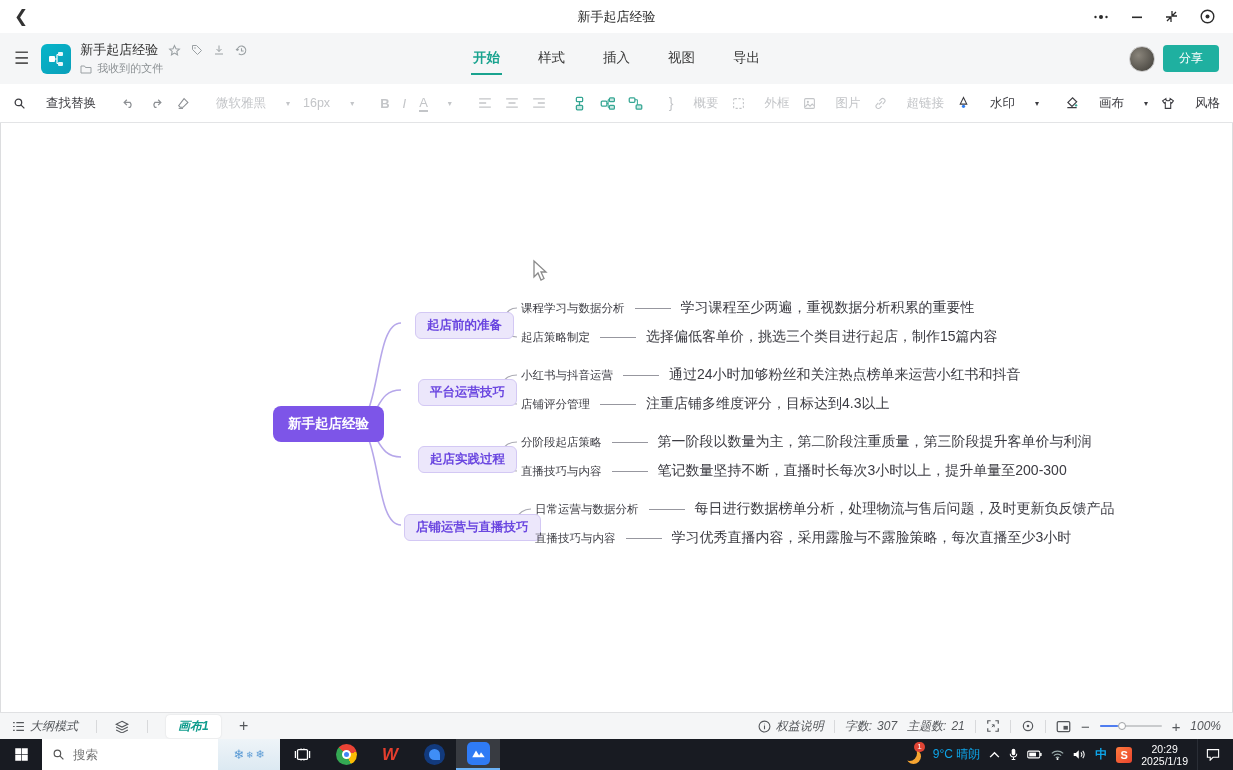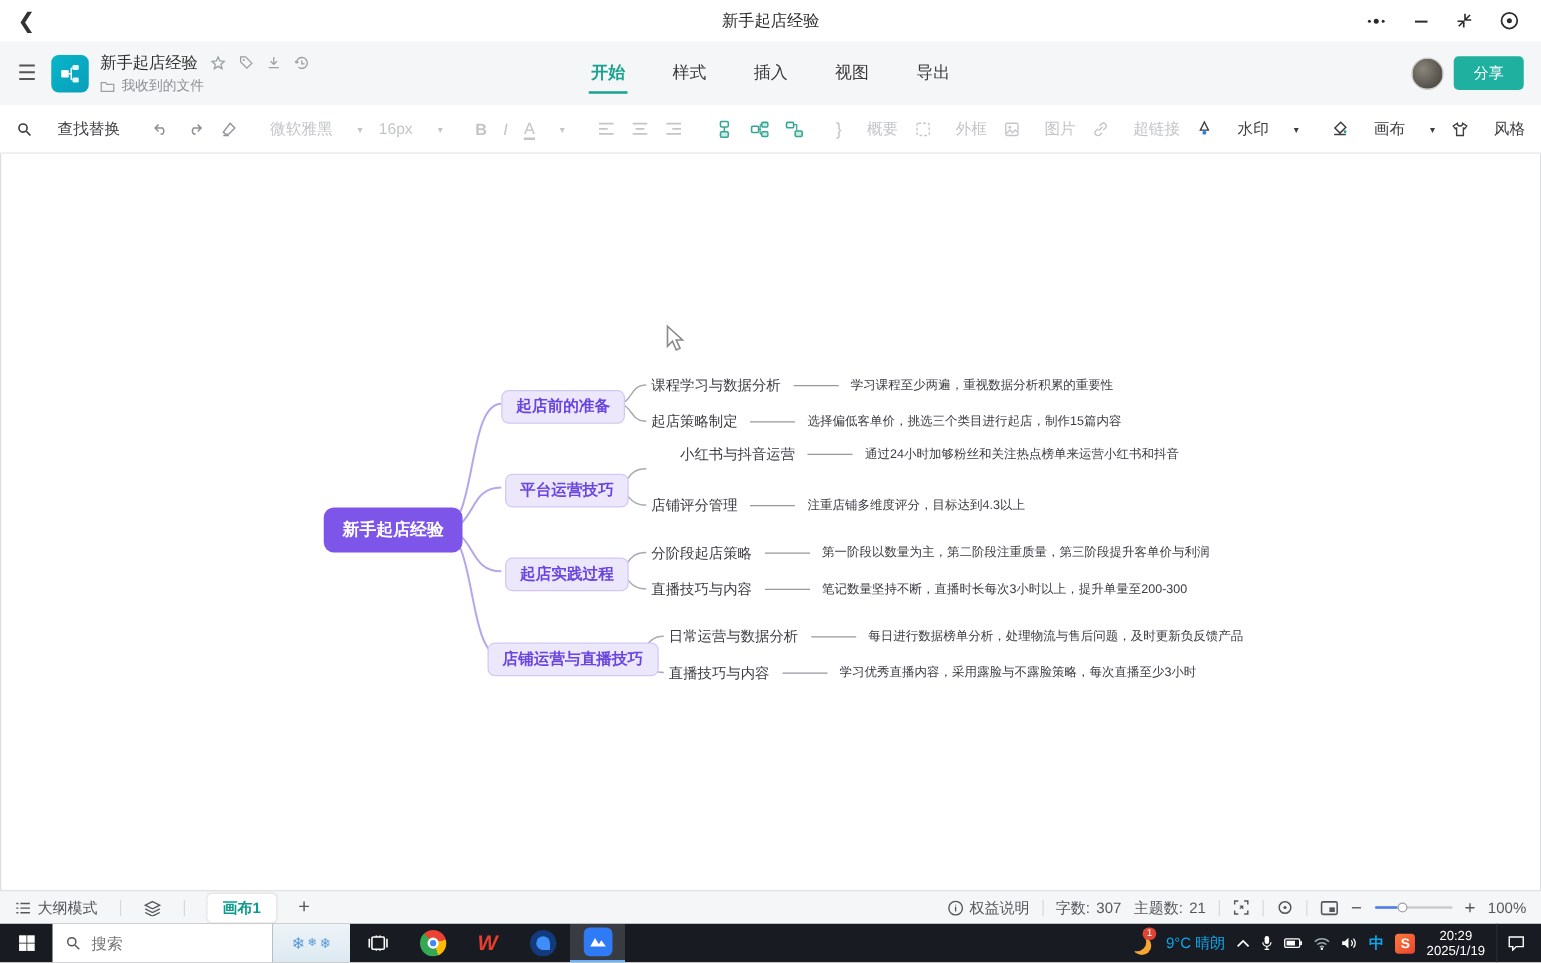--- a/index.html
+++ b/index.html
@@ -36,31 +36,31 @@
   .tb-sep { width:1px; height:16px; background:#e2e3e5; margin:0 3px; }
   .caret { font-size:8px; color:inherit; }
   .tb-ic { display:flex; align-items:center; }
   .ghost { color:#c3c5c8; }
   .teal-ic { color:#35a693; }
   .letter { font-size:13px; }
   .help-ic { margin-left:auto; color:#55585c; font-size:13px; border:1px solid #8b8e92; border-radius:50%; width:15px; height:15px; display:flex; align-items:center; justify-content:center; font-size:10px; cursor:pointer; }
 
   
   .canvas { position:relative; flex:1 1 auto; background:#fff; border-left:1px solid #dcdddf; border-right:1px solid #dcdddf; overflow:hidden; }
-  .mm-node { position:absolute; }
+  .mm-node { position:absolute;margin-left:14px; }
   .mm-root { background:#7d55e8; color:#fff; font-size:13.5px; font-weight:bold; border-radius:8px; padding:9px 15px; cursor:pointer; }
   .mm-branch { background:#ece7fb; border:1px solid #d3c8f4; color:#6a46e0; font-size:12.5px; font-weight:bold; border-radius:6px; padding:4px 11px; cursor:pointer; }
   .mm-row { position:absolute; display:flex; align-items:center; gap:10px; height:16px; }
   .mm-sub { font-size:11.5px; color:#3b3b42; cursor:pointer; }
   .mm-dash { width:36px; border-top:1px solid #97979f; }
-  .mm-desc { font-size:10px; color:#3b3b42; cursor:pointer; }
+  .mm-desc { font-size:14px; color:#3b3b42; cursor:pointer; }
   .connectors { position:absolute; left:0; top:0; pointer-events:none; }
 
   
-  .statusbar { height:27px; background:#f5f6f7; border-top:1px solid #e0e1e3; display:flex; align-items:center; padding:0 12px; font-size:12px; color:#54575b; gap:18px; flex:0 0 auto; }
+  .statusbar { height:27px; background:#f5f6f7; border-top:1px solid #e0e1e3; display:flex; align-items:center; padding:0 12px; font-size:12px; color:#54575b; gap:18px; flex:0 0 auto;font-style:italic; }
   .sb-item { display:flex; align-items:center; gap:5px; cursor:pointer; }
   .sb-sep { width:1px; height:13px; background:#d8d9db; }
   .canvas-pill { background:#fff; border-radius:4px; padding:3px 12px; color:#0f9c8d; font-weight:bold; font-size:12px; box-shadow:0 0 2px rgba(0,0,0,.12); cursor:pointer; }
   .sb-right { margin-left:auto; display:flex; align-items:center; gap:10px; }
   .zoom-track { width:62px; height:2px; background:#c9cbcd; border-radius:2px; position:relative; cursor:pointer; }
   .zoom-fill { position:absolute; left:0; top:0; height:2px; width:30%; background:#4f7df0; border-radius:2px; }
   .zoom-knob { position:absolute; left:30%; top:-3px; width:8px; height:8px; border-radius:50%; background:#fdfdfd; border:1px solid #9fa2a6; }
   .sb-glyph { color:#55585c; display:flex; align-items:center; cursor:pointer; }
 
   
@@ -390,21 +390,21 @@
     <div class="mm-row" style="left:520px;top:177px;">
       <span class="mm-sub">课程学习与数据分析</span>
       <span class="mm-dash"></span>
       <span class="mm-desc">学习课程至少两遍，重视数据分析积累的重要性</span>
     </div>
     <div class="mm-row" style="left:520px;top:206px;justify-content:flex-end;">
       <span class="mm-sub">起店策略制定</span>
       <span class="mm-dash"></span>
       <span class="mm-desc">选择偏低客单价，挑选三个类目进行起店，制作15篇内容</span>
     </div>
-    <div class="mm-row" style="left:520px;top:232px;margin-left:23px;">
+    <div class="mm-row" style="left:520px;top:244px;">
       <span class="mm-sub">小红书与抖音运营</span>
       <span class="mm-dash"></span>
       <span class="mm-desc">通过24小时加够粉丝和关注热点榜单来运营小红书和抖音</span>
     </div>
     <div class="mm-row" style="left:520px;top:273px;">
       <span class="mm-sub">店铺评分管理</span>
       <span class="mm-dash"></span>
       <span class="mm-desc">注重店铺多维度评分，目标达到4.3以上</span>
     </div>
     <div class="mm-row" style="left:520px;top:311px;">

